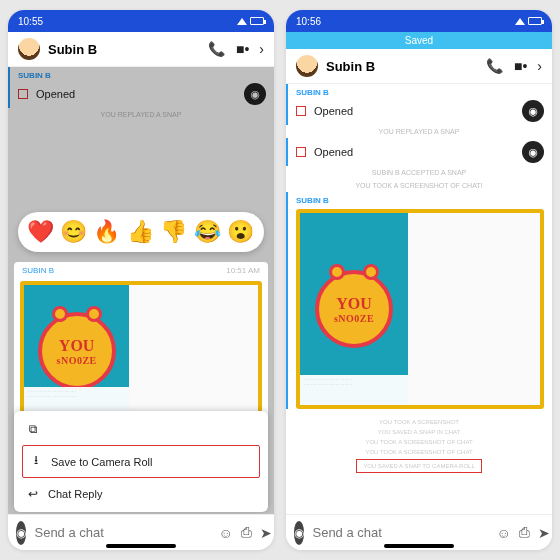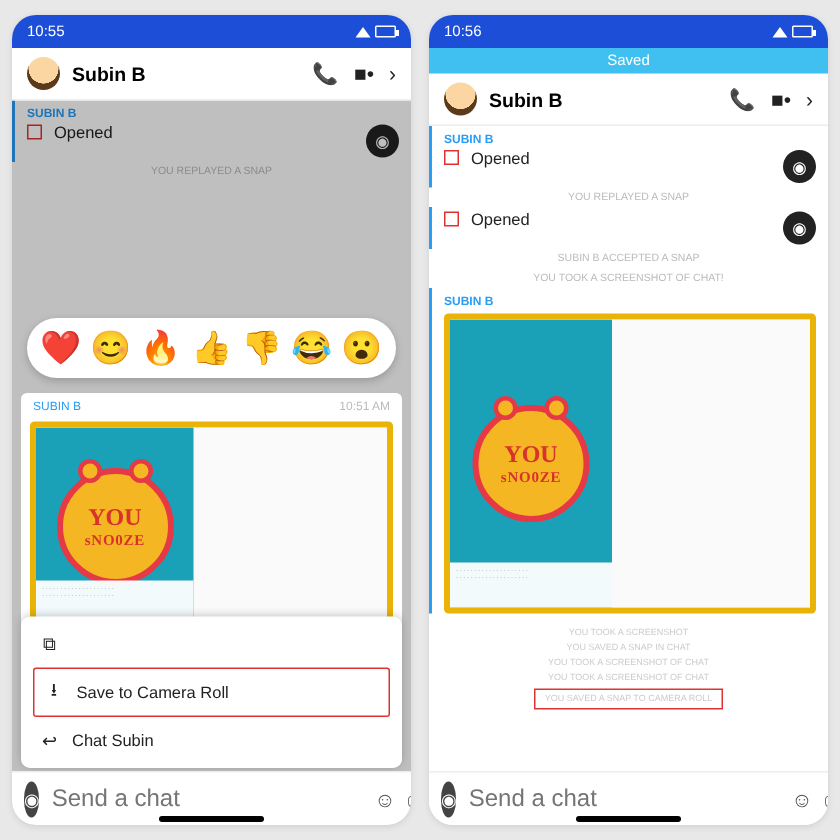--- a/index.html
+++ b/index.html
@@ -42,21 +42,21 @@
   }
   .avatar-sm {
     width:22px;height:22px;border-radius:50%;
     background:radial-gradient(circle at 50% 35%, #fbd6a3 55%, #5a3a1a 56%);
     margin-right:8px; flex:none;
   }
   .contact-name { font-weight:600; font-size:13px; }
   .hdr-actions { margin-left:auto; display:flex; gap:10px; align-items:center; font-size:14px; color:#222;}
   .chat-body { flex:1; overflow:hidden; font-size:9px; color:#777; position:relative; }
   .sender-label { color:#2a9df4; font-size:8px; font-weight:600; padding:4px 8px 0; }
-  .msg-row { display:flex; padding:3px 8px; }
+  .msg-row { display:flex; align-items:center; padding:3px 8px; }
   .opened-box { width:10px;height:10px;border:1.5px solid #d33; margin-right:8px; }
   .msg-text { font-size:11px; color:#222; }
   .cam-badge { margin-left:auto; width:22px;height:22px;border-radius:50%;background:#222; display:flex;align-items:center;justify-content:center;color:#fff;font-size:11px;}
   .sys { text-align:center; font-size:7px; color:#bbb; padding:3px 0; }
   .accent { border-left:2px solid #2a9df4; }
 
   .snap-card {
     margin:4px 8px; border:4px solid #eab308; border-radius:3px;
     display:flex; height:150px; overflow:hidden;
   }
@@ -115,21 +115,21 @@
   .snap-panel .snap-head { padding:4px 8px; }
   .snap-panel .snap-card { margin:2px 6px; height:140px; }
 
   
   .inputbar {
     position:absolute; left:0; right:0; bottom:0;
     height:36px; background:#fff; border-top:1px solid #eee;
     display:flex; align-items:center; padding:0 8px; gap:8px;
   }
   .cam-btn { width:24px;height:24px;border-radius:50%;background:#444;color:#fff;display:flex;align-items:center;justify-content:center;font-size:12px;}
-  .chatinput { flex:1; border:none; font-size:16px; color:#aaa; background:transparent; }
+  .chatinput { flex:1; border:none; font-size:13px; color:#aaa; background:transparent; }
   .ib-ico { font-size:14px; color:#555; }
 
   .navpill { position:absolute; bottom:2px; left:50%; transform:translateX(-50%); width:70px;height:4px;border-radius:2px;background:#000;}
 
   .sys-stack { text-align:center; font-size:6px; color:#ccc; line-height:10px; padding-top:4px;}
   .sys-stack .hl { border:1px solid #d33; display:inline-block; padding:1px 6px; margin-top:2px;}
 
   .snap-card-r { margin:4px 8px; height:200px; }
 </style>
 </head>
@@ -195,21 +195,21 @@
     <div class="bottom-sheet">
       <div class="sheet-item">
         <span class="ico">⧉</span>
       </div>
       <div class="sheet-item highlight">
         <span class="ico">⭳</span>
         <span>Save to Camera Roll</span>
       </div>
       <div class="sheet-item">
         <span class="ico">↩</span>
-        <span>Chat Subin</span>
+        <span>Chat Reply</span>
       </div>
     </div>
   </div>
 
   <div class="inputbar">
     <div class="cam-btn">◉</div>
     <input class="chatinput" placeholder="Send a chat" style="">
     <span class="ib-ico">☺</span>
     <span class="ib-ico">⎙</span>
     <span class="ib-ico">➤</span>

